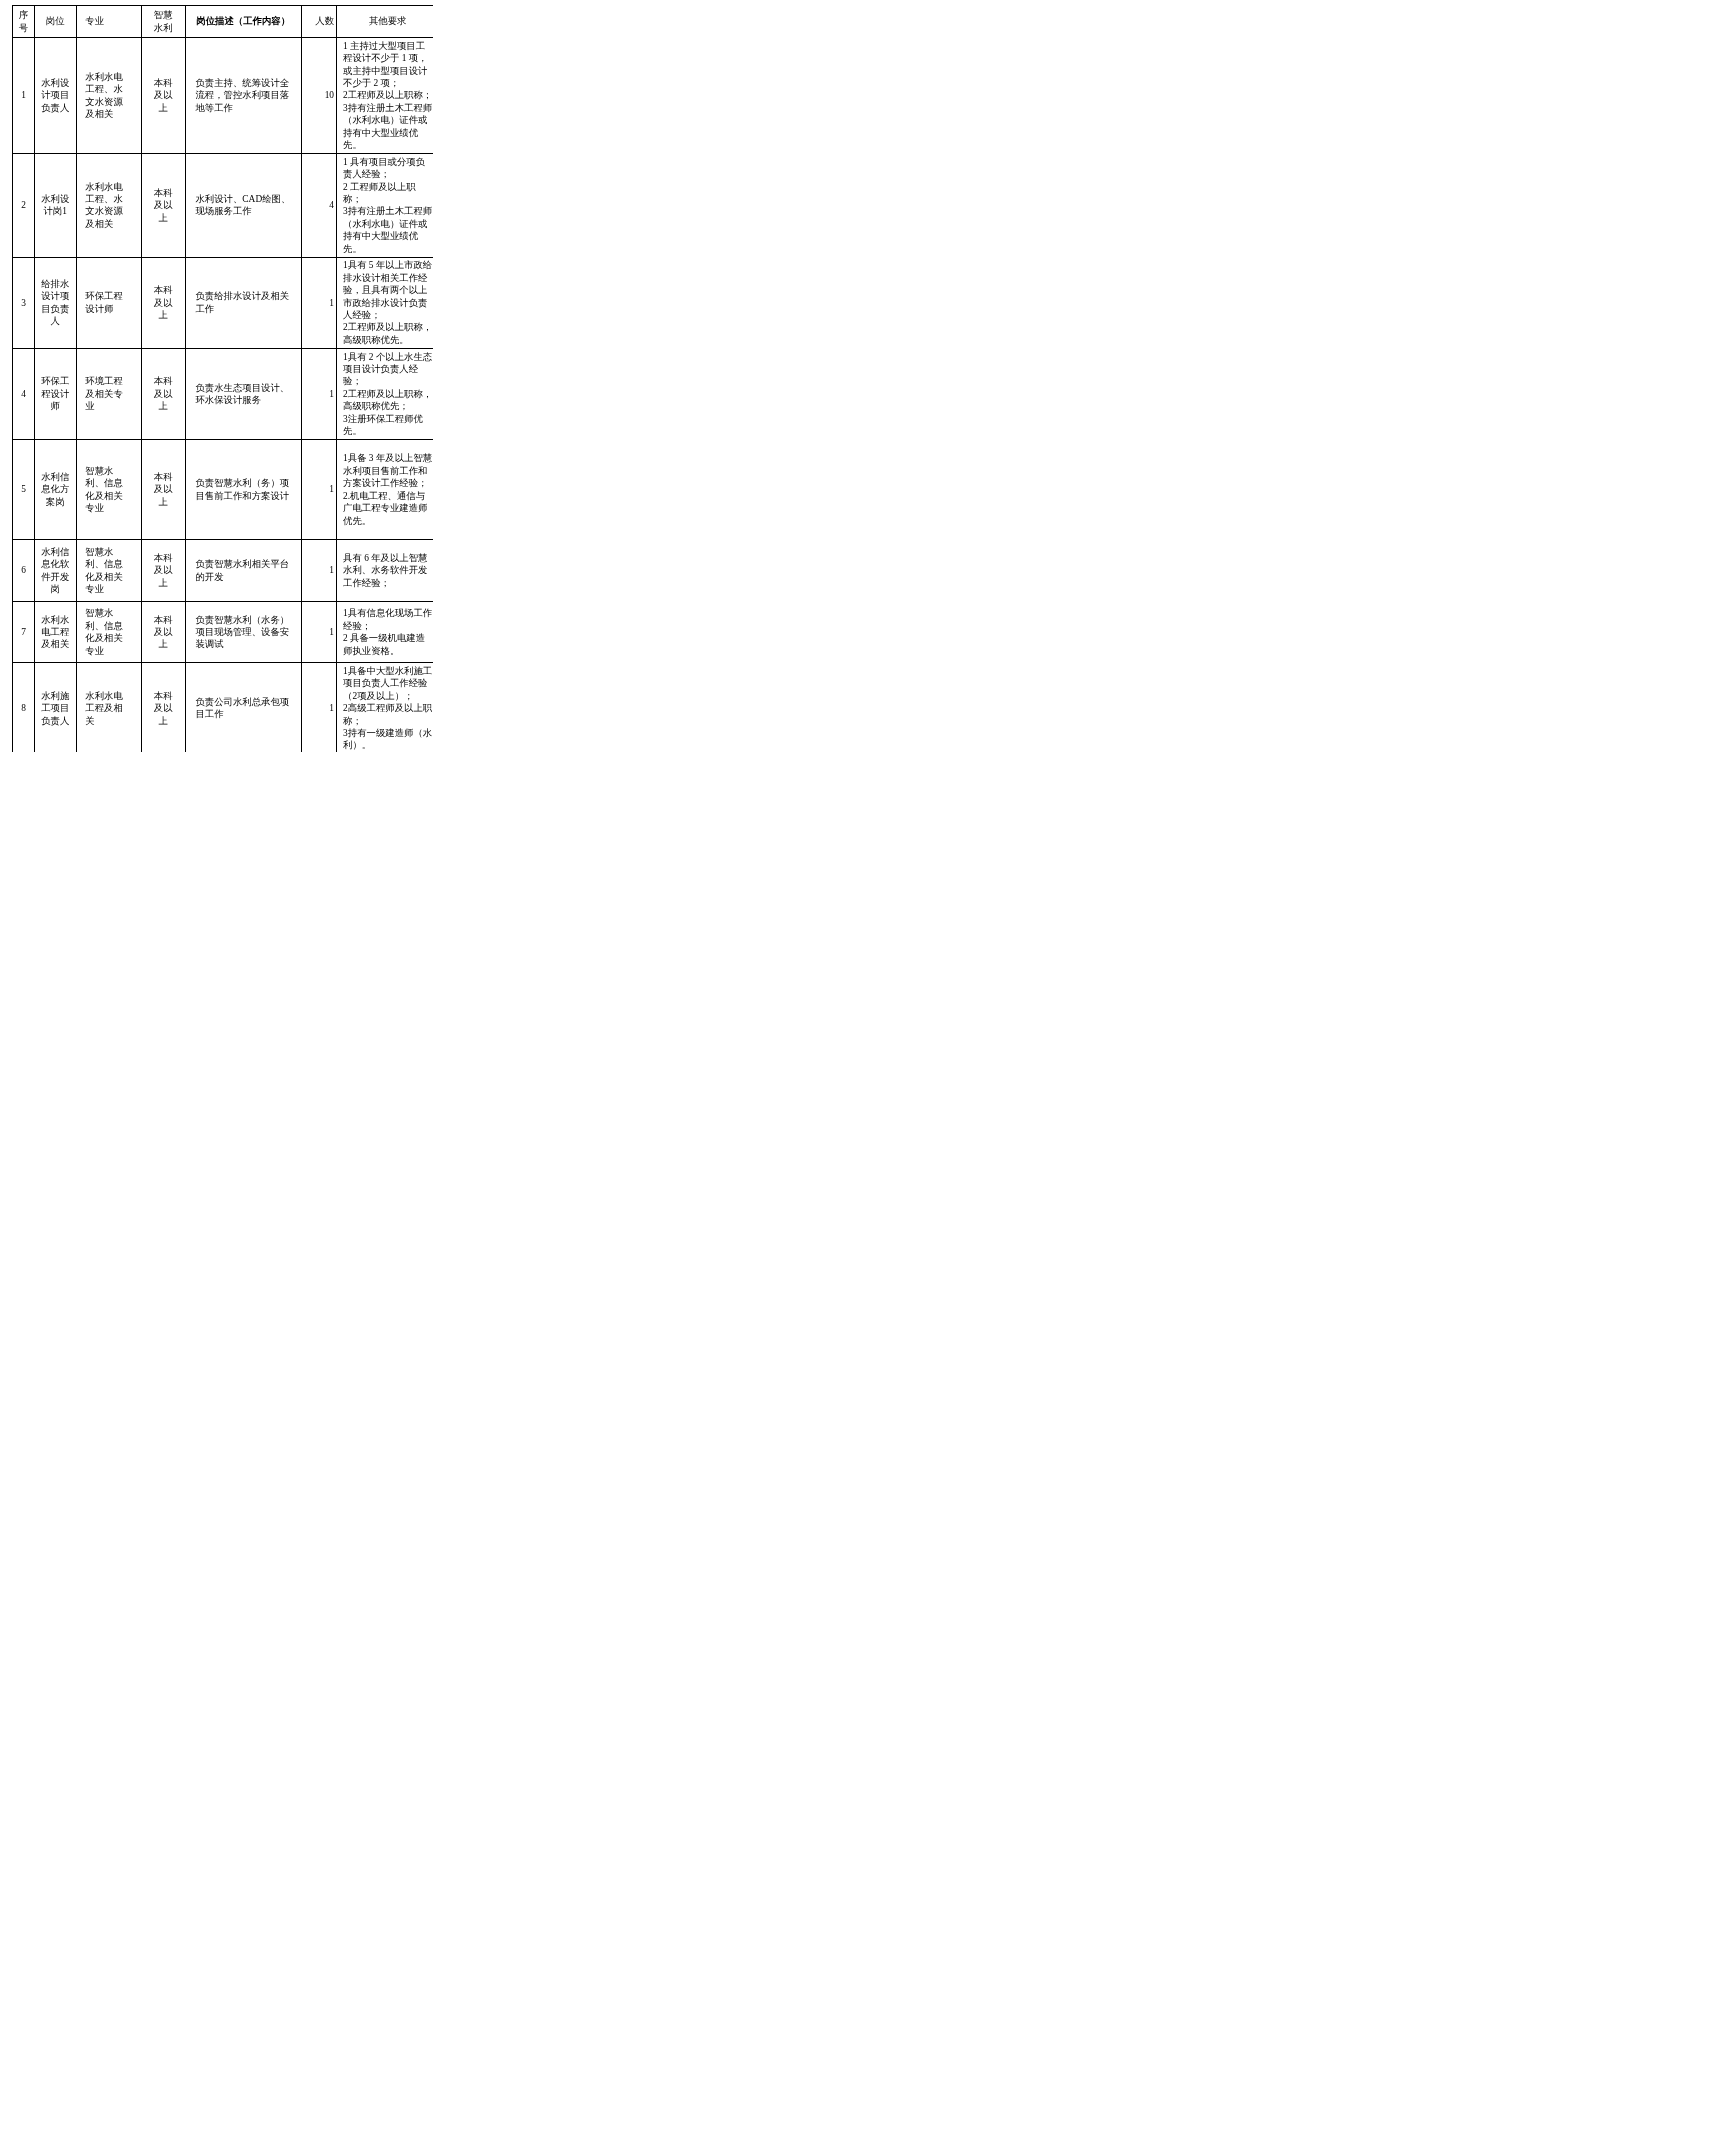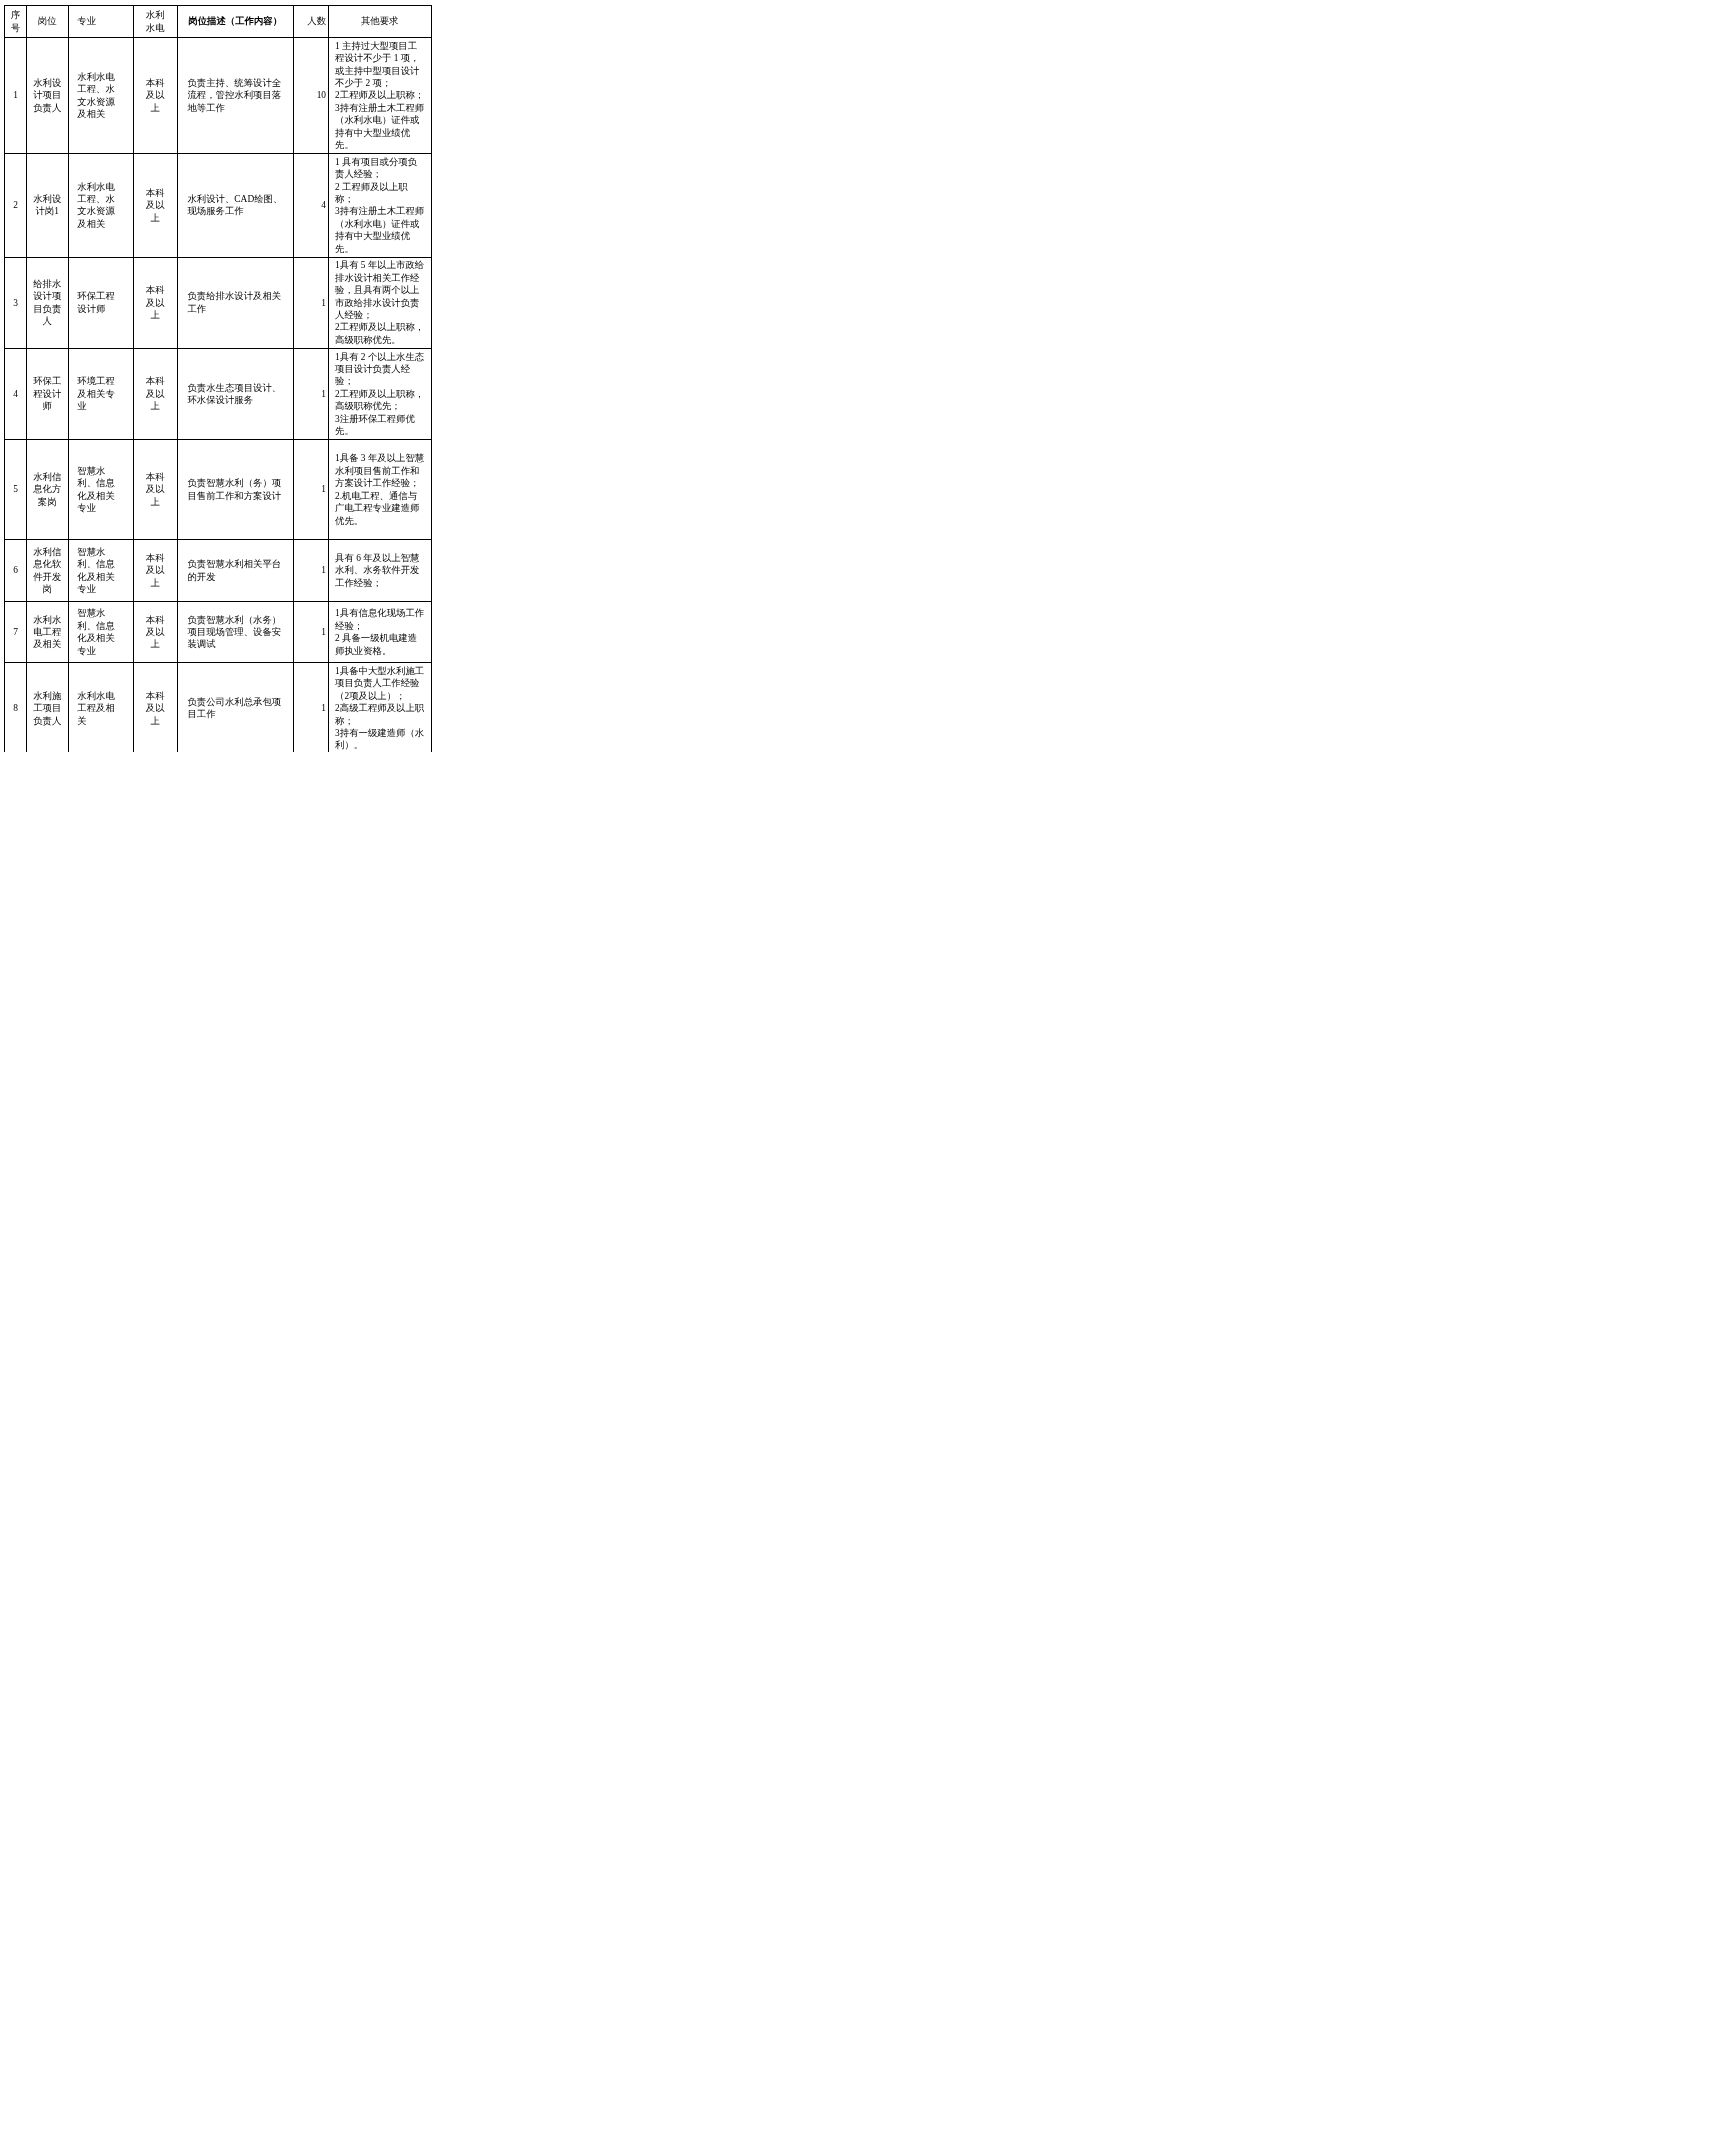--- a/index.html
+++ b/index.html
@@ -11,20 +11,21 @@
   }
   .page{padding:5.1px 0 0 4.3px;}
   table.recruit{
     border-collapse:collapse;
     table-layout:fixed;
     width:426px;
     border-top:1.3px solid #000;
     border-bottom:1.7px solid #000;
     border-left:0.4px solid #000;
     border-right:0.4px solid #000;
+    margin-left:8px;
   }
   .recruit th,.recruit td{
     border:0.4px solid #000;
     vertical-align:middle;
     font-weight:normal;
     font-size:9.4px;
     line-height:12.4px;
     overflow:hidden;
   }
   
@@ -77,21 +78,21 @@
         <col class="w-edu">
       <col class="w-desc">
         <col class="w-count">
         <col class="w-req">
     </colgroup>
     <thead>
       <tr class="rh">
         <th class="h-no">序号</th>
         <th class="c-post">岗位</th>
         <th class="c-major">专业</th>
-        <th class="c-edu">水利水电</th>
+        <th class="c-edu">智慧水利</th>
         <th class="h-desc">岗位描述（工作内容）</th>
         <th class="c-count">人数</th>
         <th class="c-req" style="text-align:center;">其他要求</th>
       </tr>
     </thead>
     <tbody>
       <tr class="r1 bt">
         <td class="c-no">1</td>
         <td class="c-post">水利设计项目负责人</td>
         <td class="c-major">水利水电工程、水文水资源及相关</td>

